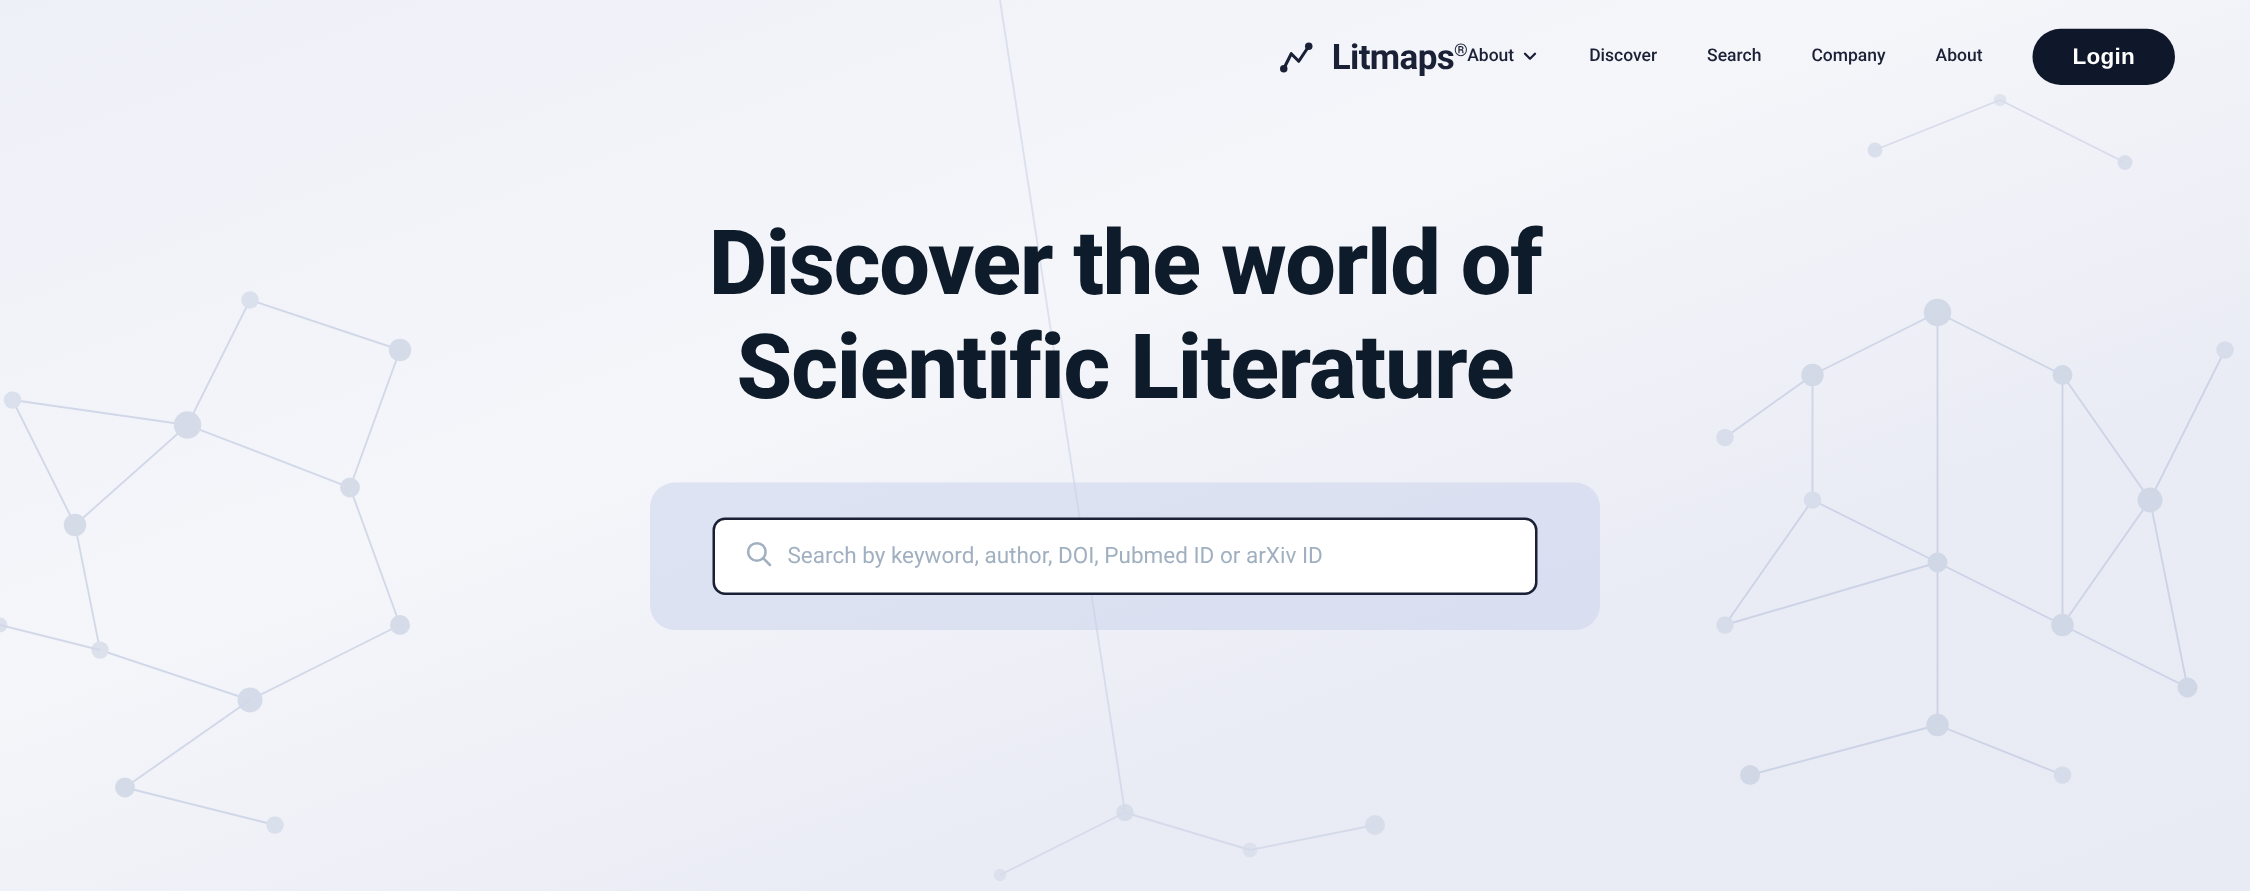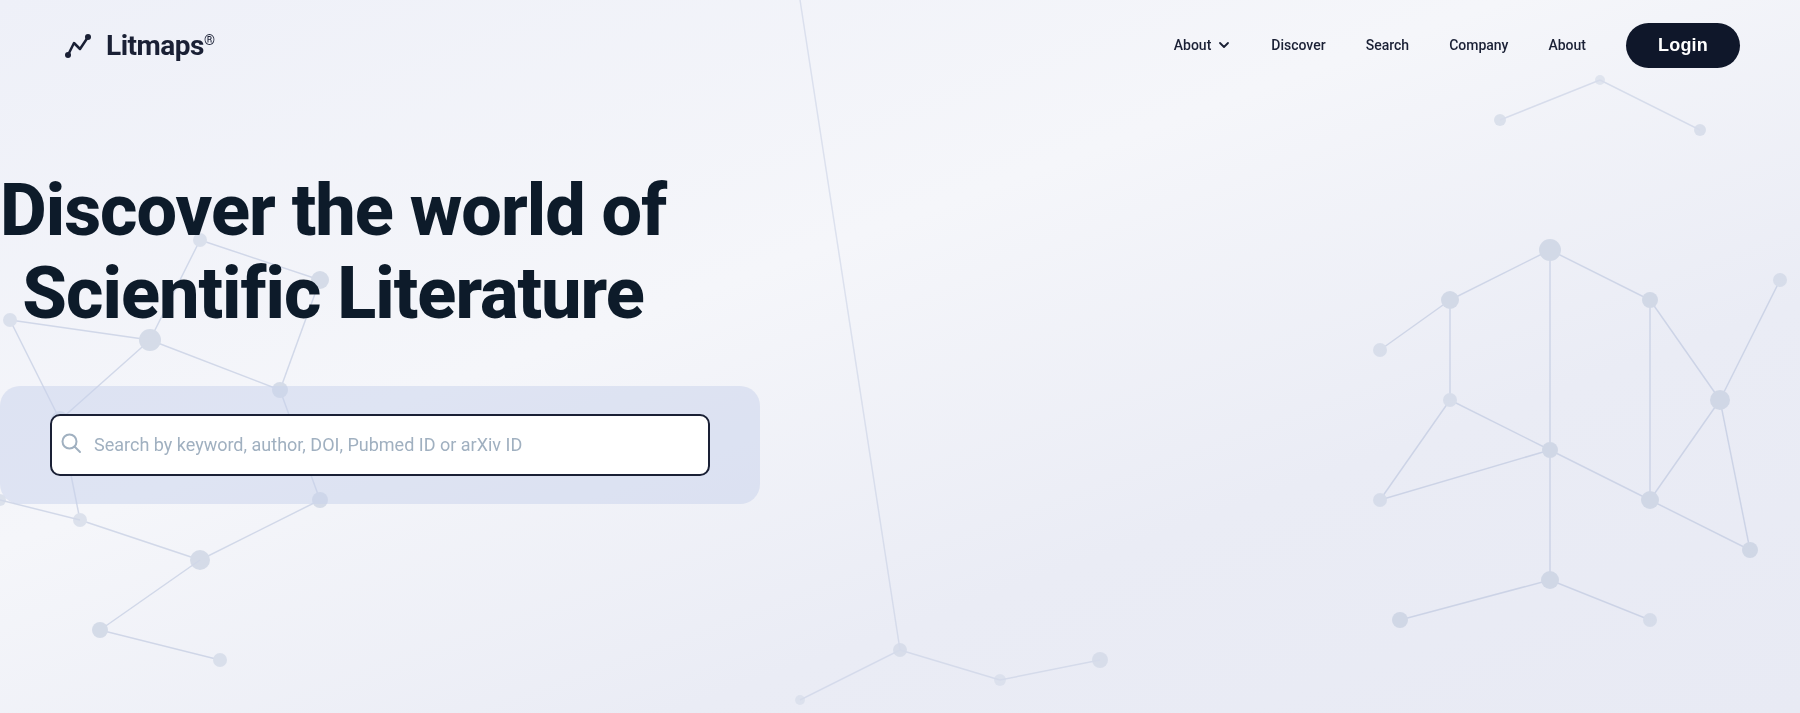--- a/index.html
+++ b/index.html
@@ -27,21 +27,21 @@
       background: linear-gradient(160deg, #eef0f8 0%, #f5f6fa 40%, #eaecf5 70%, #e8eaf4 100%);
       z-index: 0;
     }
 
     
     .navbar {
       position: relative;
       z-index: 10;
       display: flex;
       align-items: center;
-      justify-content: space-between;
+      justify-content: flex-end;
       padding: 0 60px;
       height: 90px;
       background: transparent;
     }
 
     .logo-area {
       display: flex;
       align-items: center;
       gap: 10px;
     }
@@ -98,21 +98,21 @@
       cursor: pointer;
       letter-spacing: 0.2px;
     }
 
     
     .hero {
       position: relative;
       z-index: 10;
       display: flex;
       flex-direction: column;
-      align-items: flex-start;
+      align-items: center;
       padding-top: 80px;
     }
 
     .hero-title {
       font-size: 72px;
       font-weight: 800;
       color: #0d1b2a;
       text-align: center;
       line-height: 1.15;
       letter-spacing: -1px;
@@ -127,21 +127,21 @@
       padding: 28px 50px;
       width: 760px;
     }
 
     .search-box {
       display: flex;
       align-items: center;
       background: #ffffff;
       border: 2px solid #1a2035;
       border-radius: 10px;
-      padding: 16px 8px;
+      padding: 16px 24px;
       gap: 12px;
     }
 
     .search-icon-wrap {
       color: #8a9bb0;
       flex-shrink: 0;
     }
 
     .search-input {
       border: none;

